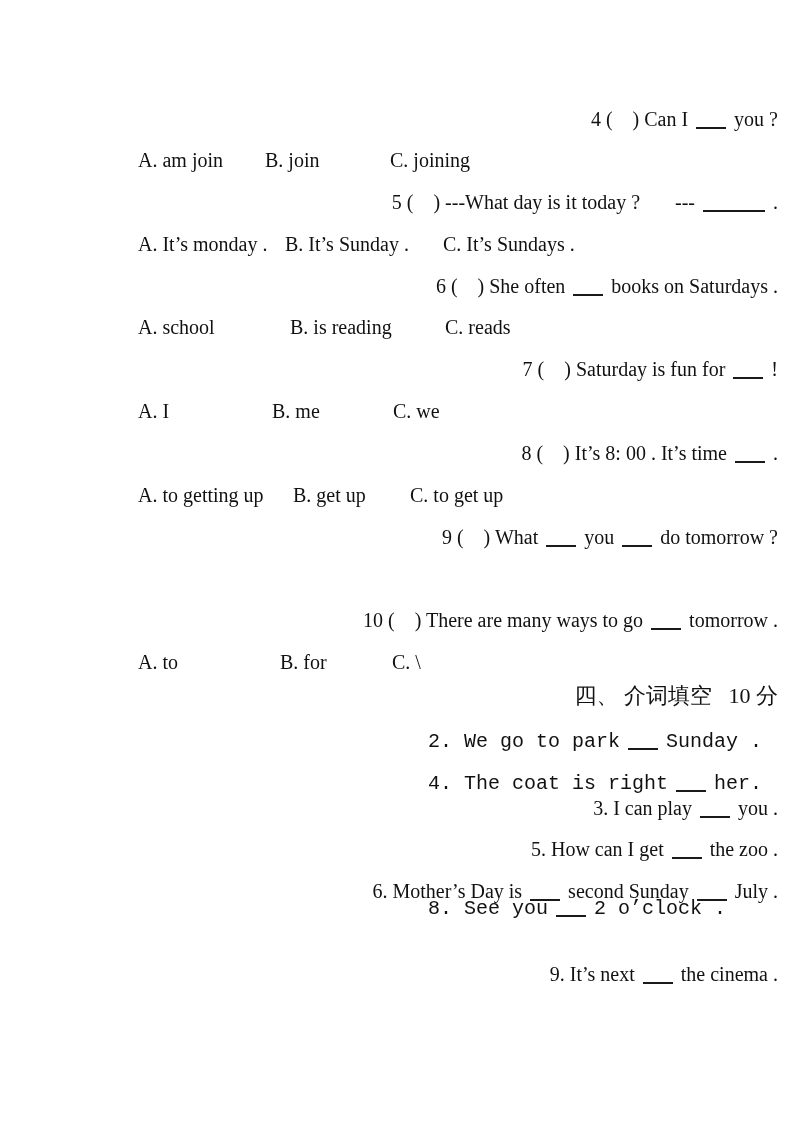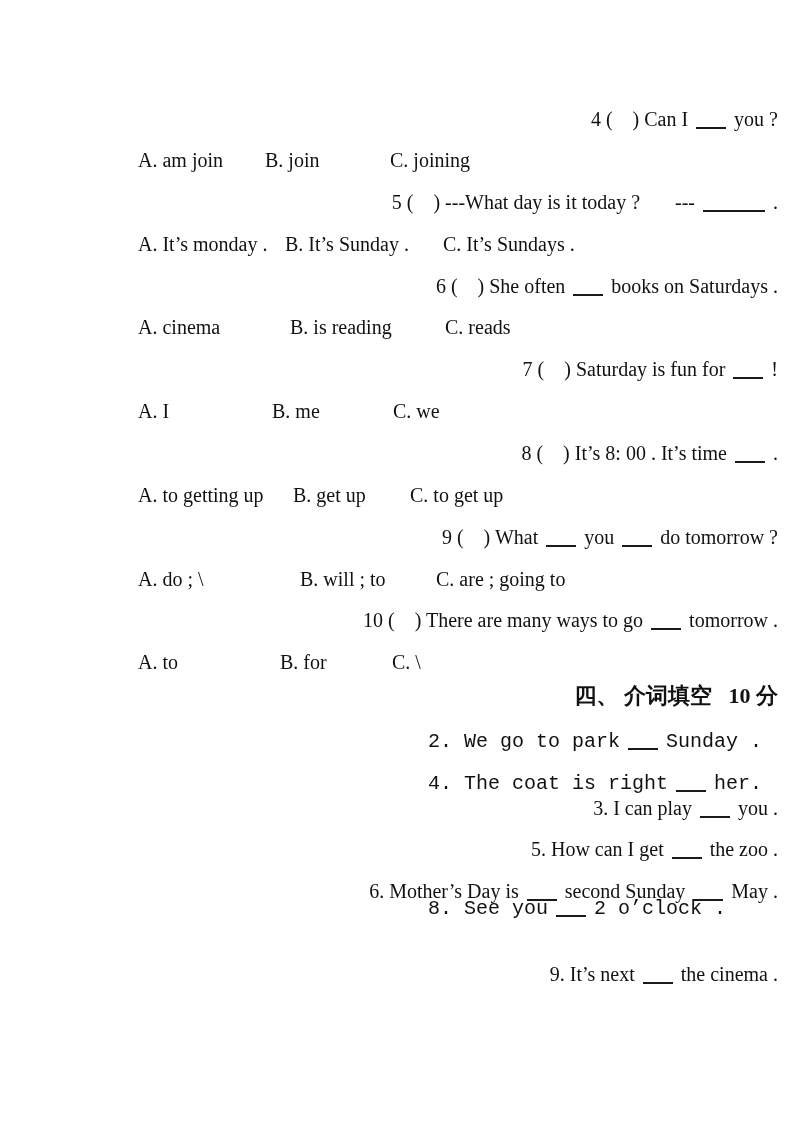--- a/index.html
+++ b/index.html
@@ -46,21 +46,21 @@
   .blank {
     display: inline-block;
     width: 30px;
     height: 17px;
     border-bottom: 2px solid #1a1a1a;
     margin: 0 8px;
     vertical-align: -3px;
   }
   .blank.long { width: 62px; }
   .header {
-    font-weight: bold;
+    font-weight: normal;
     font-size: 22px;
   }
 </style>
 </head>
 <body>
 
 <div class="page">
   <div class="content">
 
     <div class="line" style="top:107px"><span>4 (    ) Can I</span><span class="blank"></span><span>you ?</span></div>
@@ -72,45 +72,40 @@
 
     <div class="line" style="top:190px"><span>5 (    ) ---What day is it today ?       ---</span><span class="blank long"></span><span>.</span></div>
     <div class="line" style="top:232px">
       <span class="opt" style="left:20px">A. It’s monday .</span>
       <span class="opt" style="left:167px">B. It’s Sunday .</span>
       <span class="opt" style="left:325px">C. It’s Sundays .</span>
     </div>
 
     <div class="line" style="top:274px"><span>6 (    ) She often</span><span class="blank"></span><span>books on Saturdays .</span></div>
     <div class="line" style="top:315px">
-      <span class="opt" style="left:20px">A. cinema</span>
+      <span class="opt" style="left:20px">A. school</span>
       <span class="opt" style="left:172px">B. is reading</span>
       <span class="opt" style="left:327px">C. reads</span>
     </div>
 
     <div class="line" style="top:357px"><span>7 (    ) Saturday is fun for</span><span class="blank"></span><span>!</span></div>
     <div class="line" style="top:399px">
       <span class="opt" style="left:20px">A. I</span>
       <span class="opt" style="left:154px">B. me</span>
       <span class="opt" style="left:275px">C. we</span>
     </div>
 
     <div class="line" style="top:441px"><span>8 (    ) It’s 8: 00 . It’s time</span><span class="blank"></span><span>.</span></div>
     <div class="line" style="top:483px">
       <span class="opt" style="left:20px">A. to getting up</span>
       <span class="opt" style="left:175px">B. get up</span>
       <span class="opt" style="left:292px">C. to get up</span>
     </div>
 
     <div class="line" style="top:525px"><span>9 (    ) What</span><span class="blank"></span><span>you</span><span class="blank"></span><span>do tomorrow ?</span></div>
-    <div class="line" style="top:567px">
-      <span class="opt" style="left:20px">A. do ; \</span>
-      <span class="opt" style="left:182px">B. will ; to</span>
-      <span class="opt" style="left:318px">C. are ; going to</span>
-    </div>
 
     <div class="line" style="top:608px"><span>10 (    ) There are many ways to go</span><span class="blank"></span><span>tomorrow .</span></div>
     <div class="line" style="top:650px">
       <span class="opt" style="left:20px">A. to</span>
       <span class="opt" style="left:162px">B. for</span>
       <span class="opt" style="left:274px">C. \</span>
     </div>
 
     <div class="line header" style="top:684px"><span>四、 介词填空   10 分</span></div>
 
@@ -121,21 +116,21 @@
     <div class="line" style="top:772px">
       <span><span>3. I can play</span><span class="blank"></span><span>you .</span></span>
       <span class="rcol"><span>4. The coat is right</span><span class="blank"></span><span>her.</span></span>
     </div>
 
     <div class="line" style="top:813px">
       <span><span>5. How can I get</span><span class="blank"></span><span>the zoo .</span></span>
     </div>
 
     <div class="line" style="top:855px">
-      <span><span>6. Mother’s Day is</span><span class="blank"></span><span>second Sunday</span><span class="blank"></span><span>May .</span></span>
+      <span><span>6. Mother’s Day is</span><span class="blank"></span><span>second Sunday</span><span class="blank"></span><span>July .</span></span>
     </div>
 
     <div class="line" style="top:897px">
       <span class="rcol"><span>8. See you</span><span class="blank"></span><span>2 o’clock .</span></span>
     </div>
 
     <div class="line" style="top:938px">
       <span><span>9. It’s next</span><span class="blank"></span><span>the cinema .</span></span>
     </div>
 

